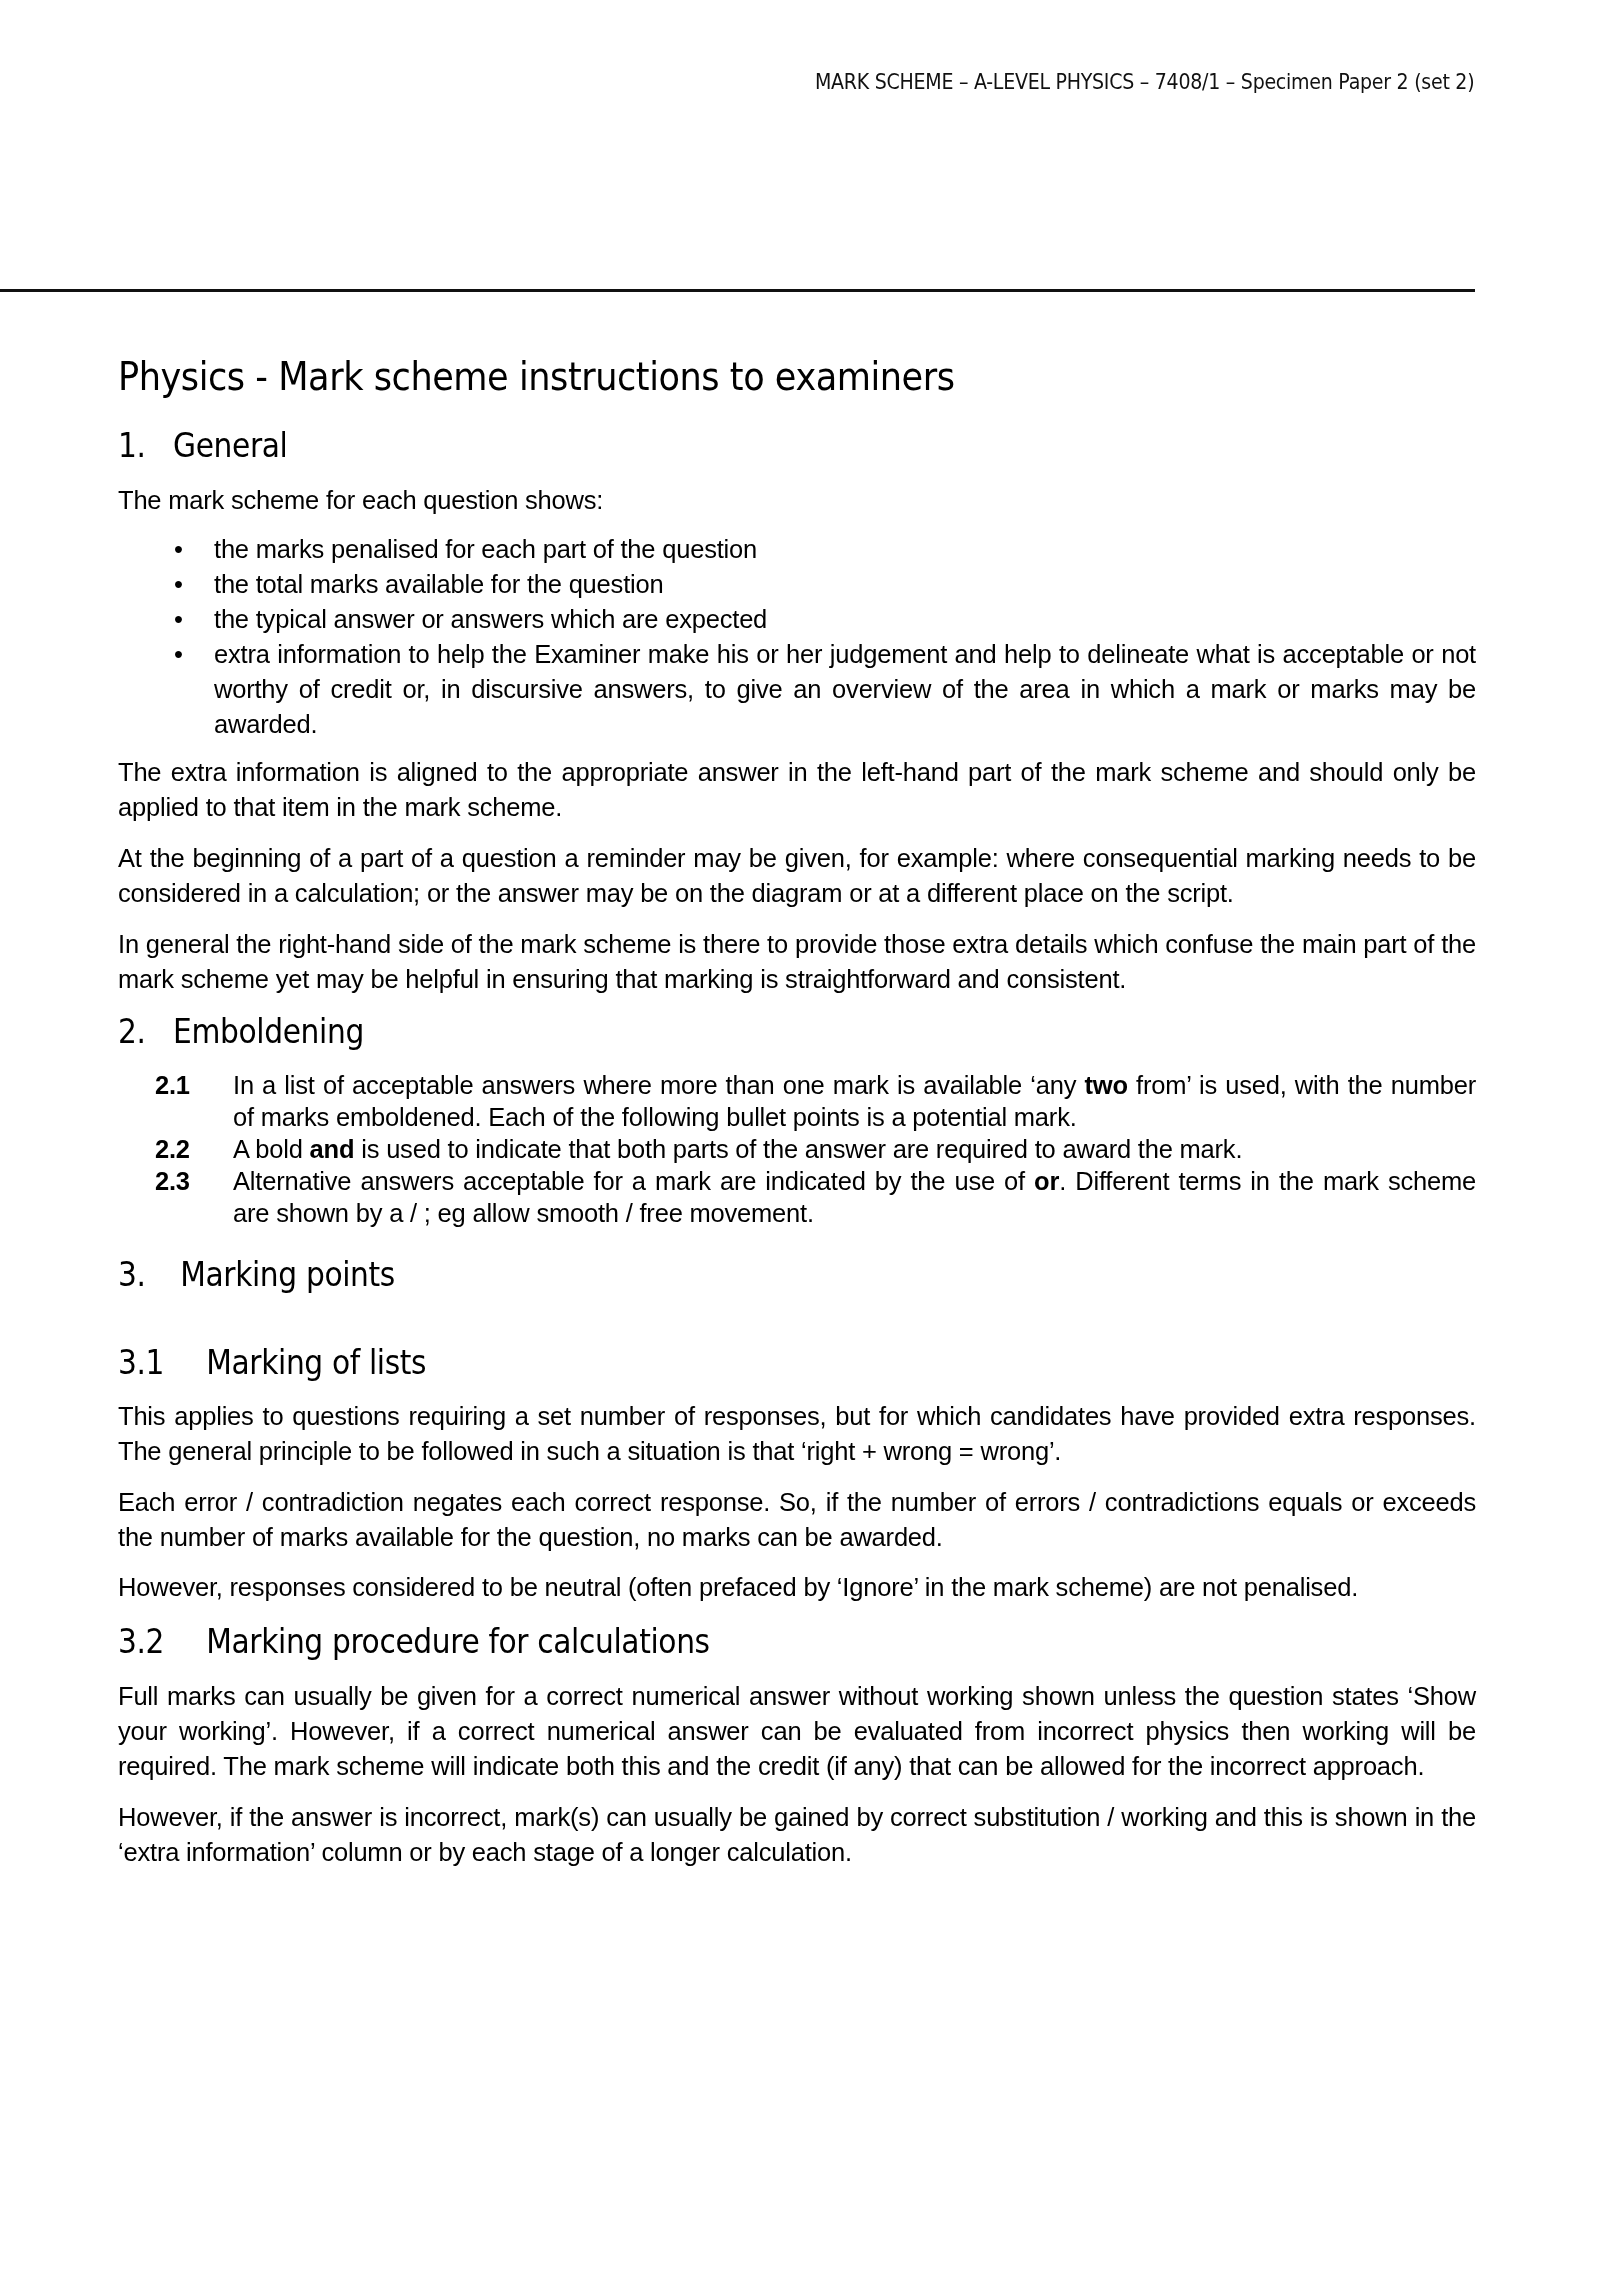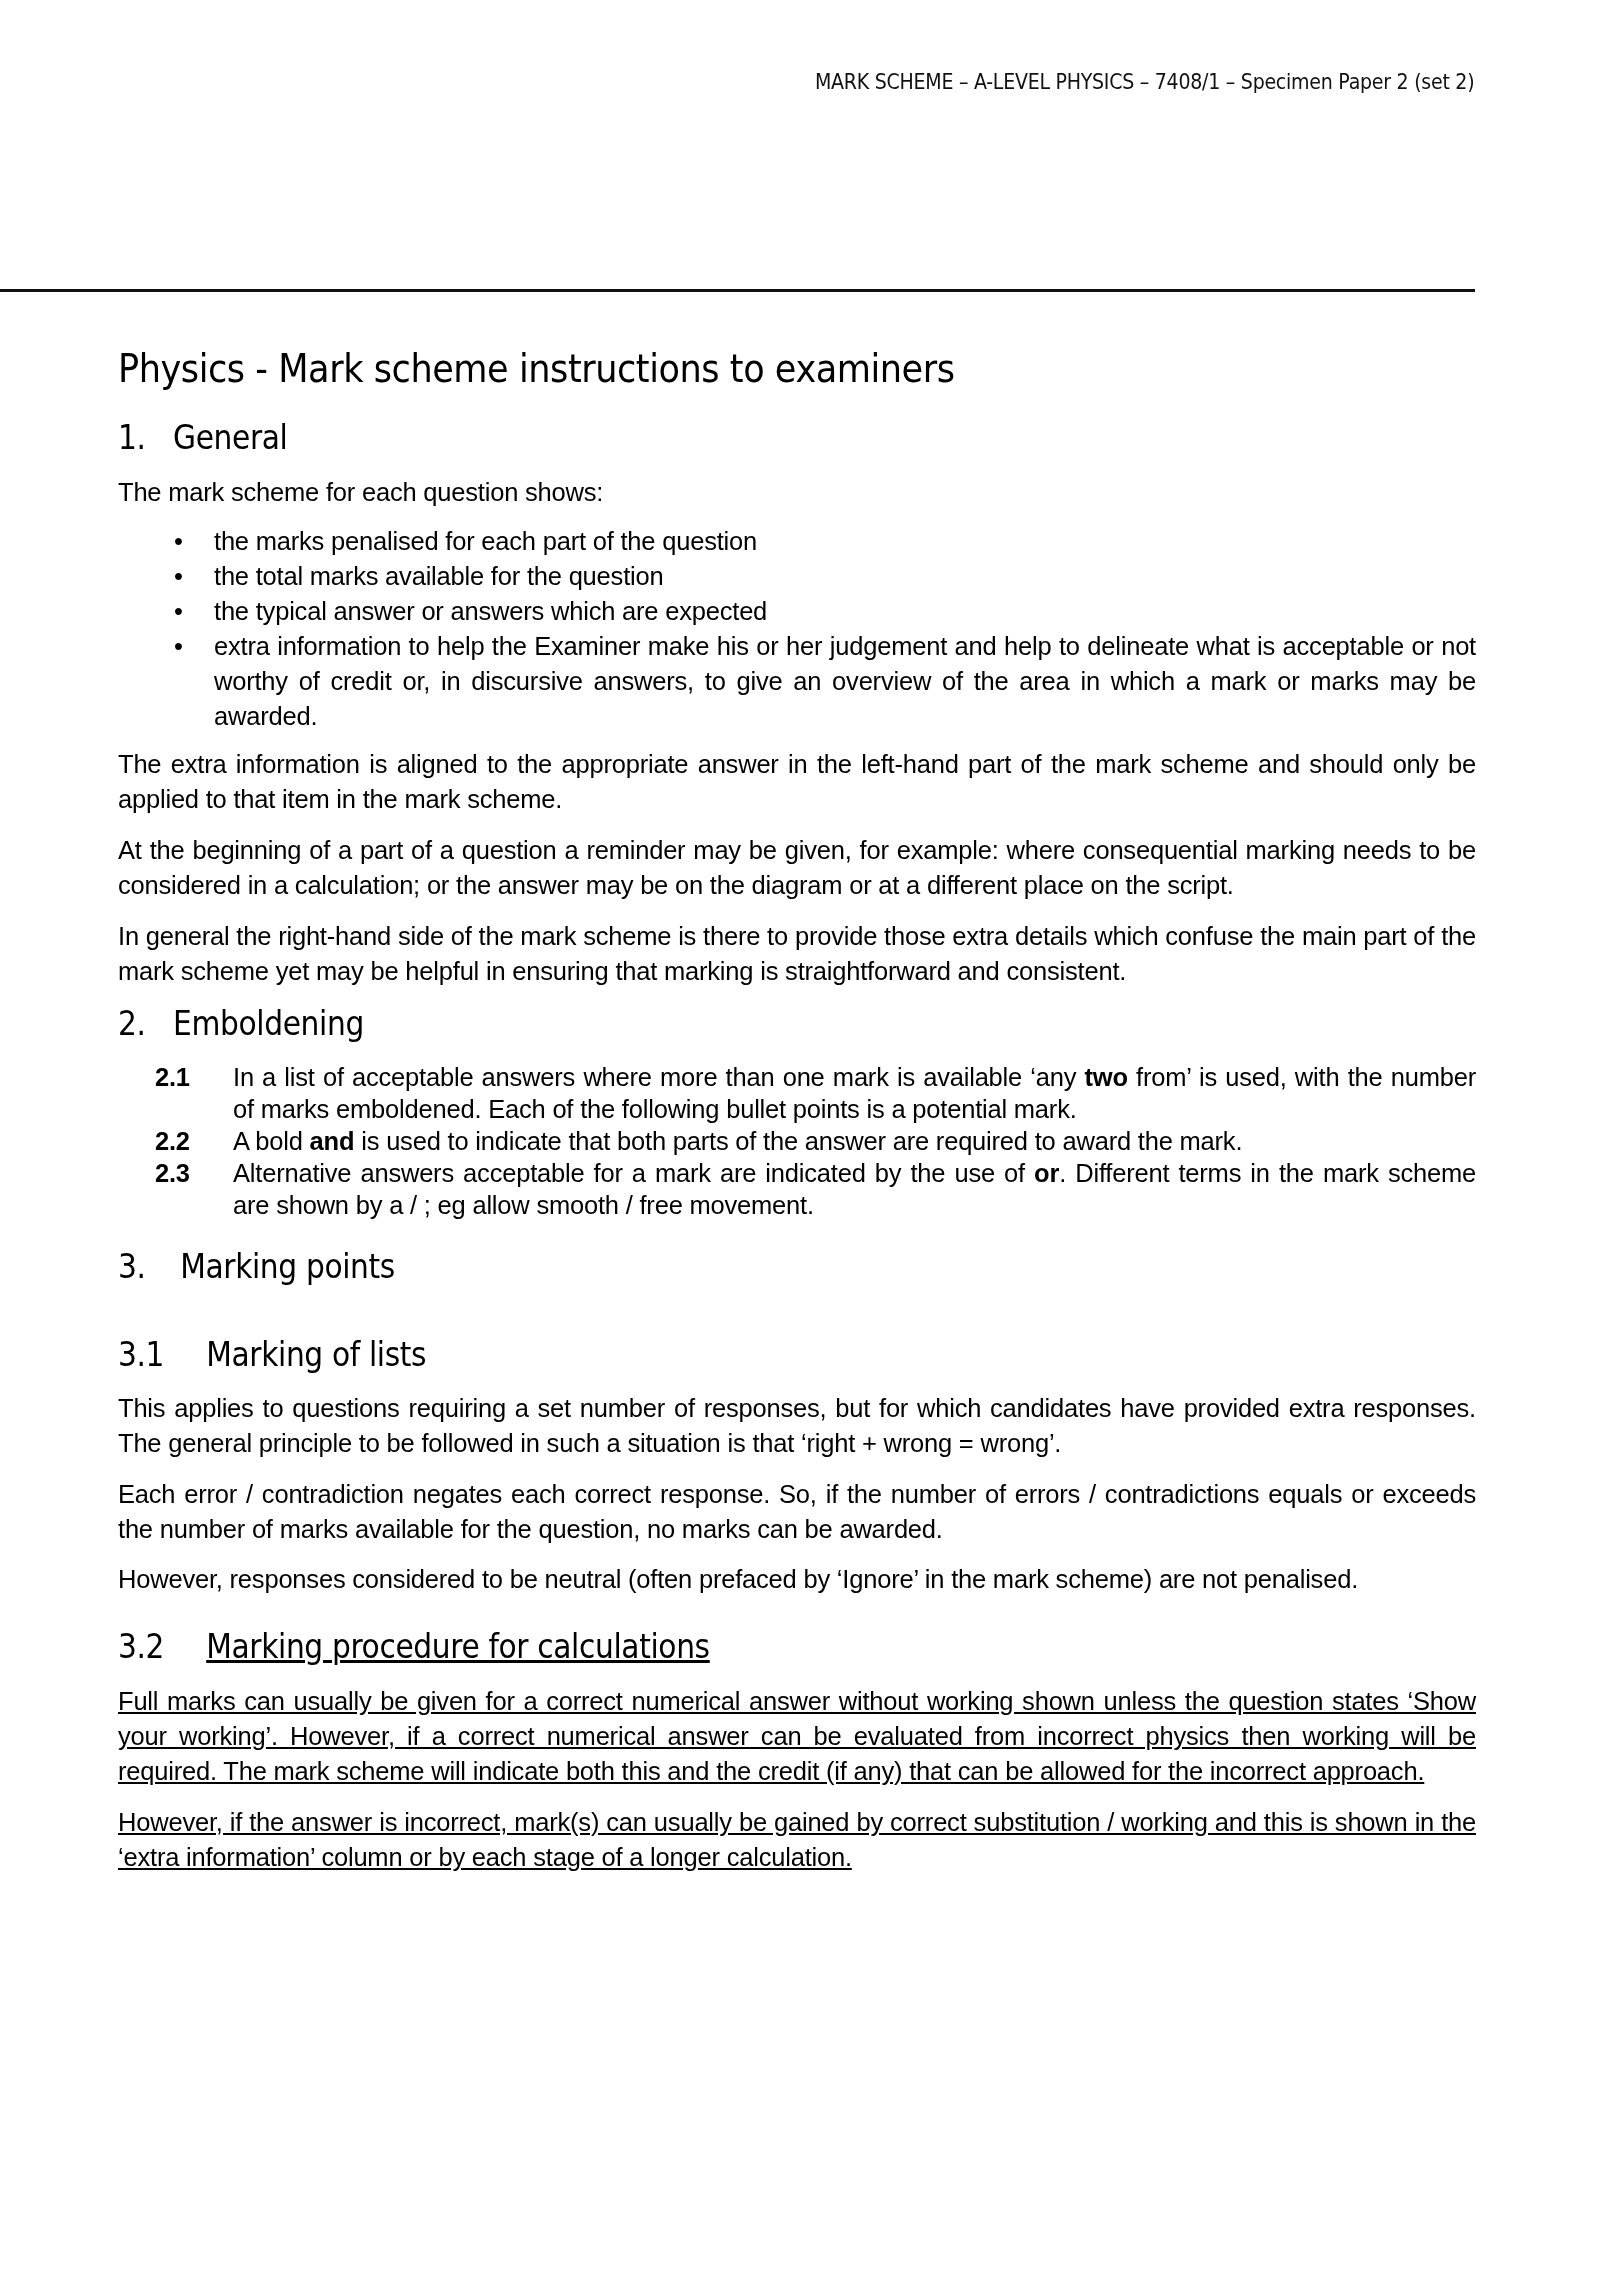--- a/index.html
+++ b/index.html
@@ -13,21 +13,21 @@
       font-family: "DejaVu Sans", sans-serif;
       font-size: 21.6px; letter-spacing: -0.3px; color: #111;
       transform: scaleX(0.88); transform-origin: right center;
       white-space: nowrap;
     }
     .header-rule {
       position: absolute; top: 289px; left: 0; width: 1475px; height: 2.9px;
       background: #111;
     }
     .content {
-      position: absolute; top: 346px; left: 118px; width: 1358px;
+      position: absolute; top: 354px; left: 118px; width: 1358px;
     }
     .title {
       font-family: "DejaVu Sans", sans-serif; font-weight: normal;
       font-size: 39px; margin: 0 0 27.4px 0; letter-spacing: -0.5px;
       transform: scaleX(0.9); transform-origin: left center; white-space: nowrap;
     }
     .h1 {
       font-family: "DejaVu Sans", sans-serif; font-weight: normal;
       font-size: 33px; margin: 0 0 17.6px 0; letter-spacing: -0.4px;
       transform: scaleX(0.9); transform-origin: left center; white-space: nowrap;
@@ -48,21 +48,21 @@
       position: absolute; left: 56px; top: 0;
     }
     .numbered { margin: 5.9px 0 25.5px 0; }
     .numbered .row { display: flex; font-size: 25.5px; line-height: 32px; letter-spacing: -0.2px; }
     .numbered .row .n { width: 78px; padding-left: 37px; font-weight: bold; flex: none; }
     .numbered .row .t { flex: 1; text-align: justify; }
     b { font-weight: bold; }
     .sec-2 { margin-top: 5px; }
     .sec-3 { margin-top: 9.8px; }
     .sec-31 { margin-top: 49px; }
-    .sec-32 { margin-top: 30px; text-decoration: underline; }
+    .sec-32 { margin-top: 17px; }
   </style>
 </head>
 <body>
 
 <div class="running-header">MARK SCHEME – A-LEVEL PHYSICS – 7408/1 – Specimen Paper 2 (set 2)</div>
 <div class="header-rule"></div>
 
 <div class="content">
 
   <h1 class="title">Physics - Mark scheme instructions to examiners</h1>

